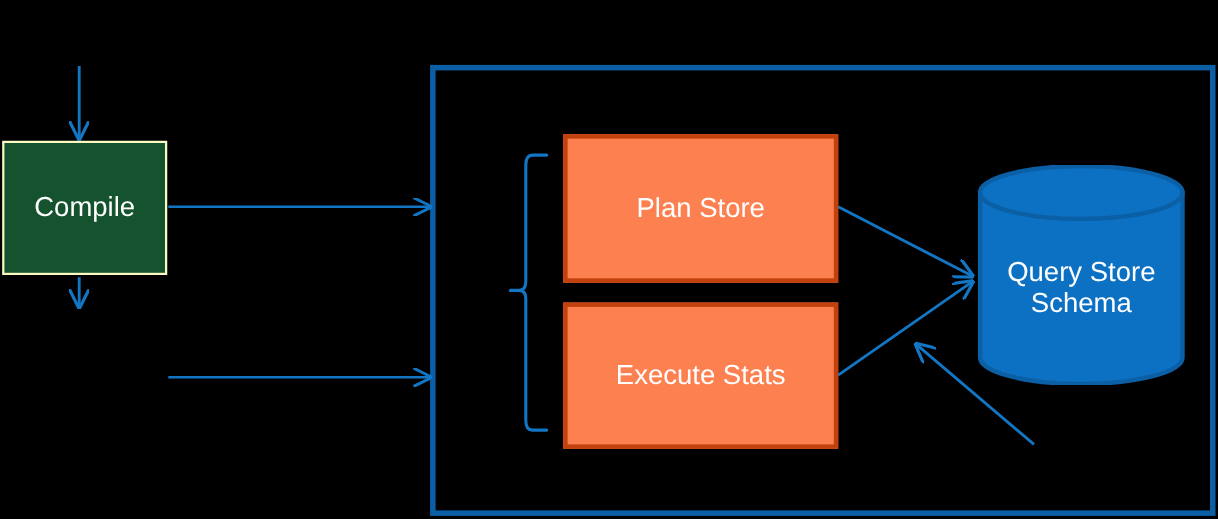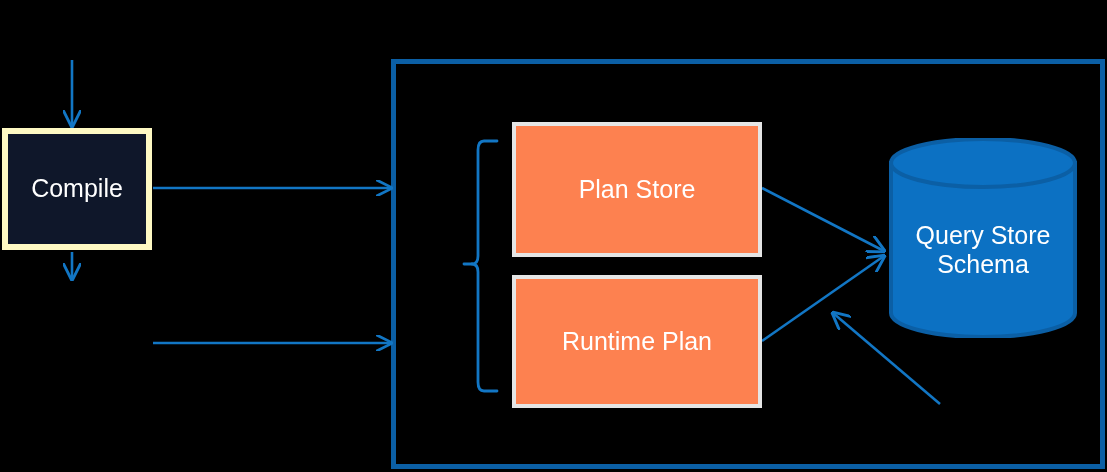--- a/index.html
+++ b/index.html
@@ -29,38 +29,38 @@
     display: flex;
     align-items: center;
     justify-content: center;
     color: #ffffff;
     text-align: center;
     line-height: 1.18;
     white-space: pre-line;
     user-select: none;
   }
   .proc-box {
-    background: #0f172a;
-    border: 6px solid #fef9c3;
+    background: #14532d;
+    border: 2px solid #fef9c3;
     font-size: 25px;
   }
   #node-compile { left: 2px;  top: 128px; width: 150px; height: 122px; }
   #node-execute { left: 2px;  top: 281px; width: 150px; height: 122px; }
 
   .store-box {
     background: #FD8150;
-    border: 4px solid #e5e5e5;
+    border: 4px solid #c2410c;
     font-size: 25px;
   }
   #node-plan-store    { left: 512px; top: 122px; width: 250px; height: 135px; }
   #node-runtime-stats { left: 512px; top: 275px; width: 250px; height: 133px; }
 
   #node-query-store-schema {
     left: 888px;
-    top: 138px;
+    top: 150px;
     width: 190px;
     height: 200px;
     font-size: 25px;
     padding-top: 24px;
     box-sizing: border-box;
   }
   #node-query-store-schema .label {
     position: relative;
     z-index: 3;
   }
@@ -114,21 +114,21 @@
   <div class="node proc-box" id="node-compile">
     <span class="label">Compile</span>
   </div>
 
 
   <div class="node store-box" id="node-plan-store">
     <span class="label">Plan Store</span>
   </div>
 
   <div class="node store-box" id="node-runtime-stats">
-    <span class="label">Runtime Plan</span>
+    <span class="label">Execute Stats</span>
   </div>
 
   <div class="node" id="node-query-store-schema">
     <svg class="cyl-svg" viewBox="0 0 190 200">
       <path d="M 3 25 L 3 175 A 92 24 0 0 0 187 175 L 187 25 Z" fill="#0C71C3" stroke="#0B5FA5" stroke-width="4"></path>
       <ellipse cx="95" cy="25" rx="92" ry="24" fill="#0C71C3" stroke="#0B5FA5" stroke-width="4"></ellipse>
     </svg>
     <span class="label">Query Store
 Schema</span>
   </div>

